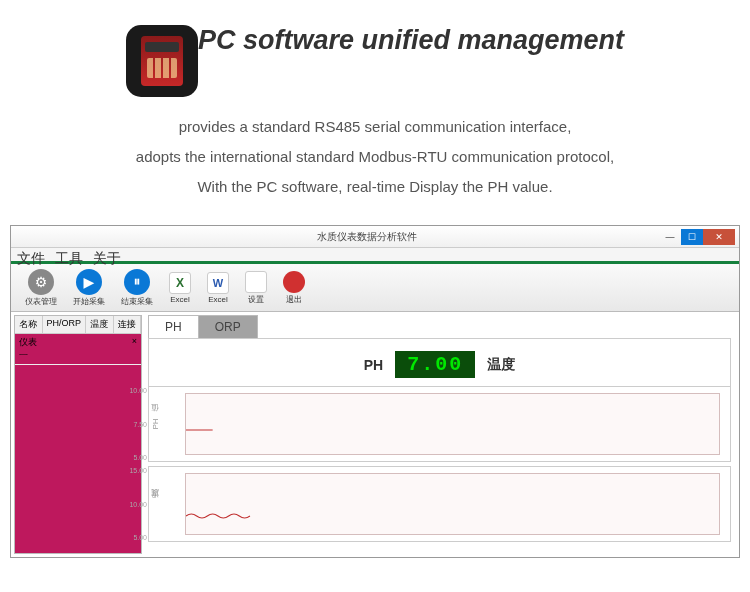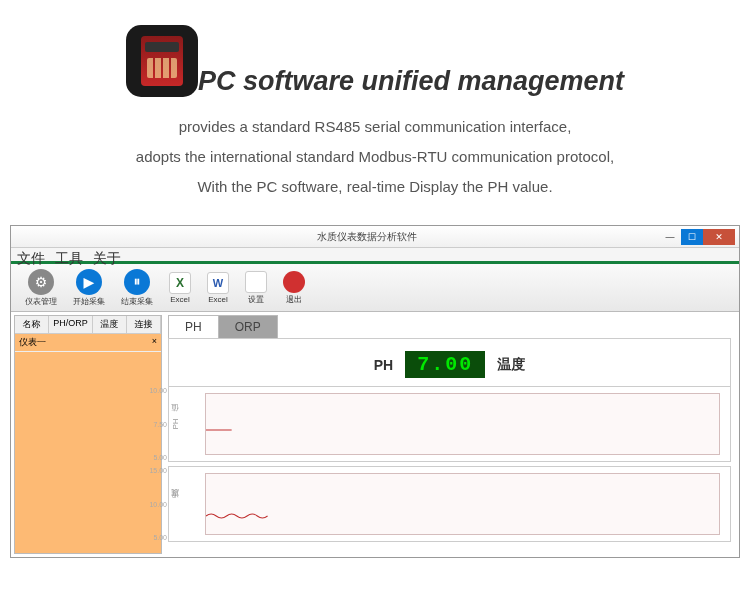--- a/index.html
+++ b/index.html
@@ -1,18 +1,18 @@
 <!DOCTYPE html>
 <html><head>
 <meta charset="utf-8">
 <style>
 * { margin: 0; padding: 0; box-sizing: border-box; }
 body { font-family: Arial, sans-serif; background: #fff; width: 750px; height: 592px; position: relative; }
 
-.header-section { padding: 25px 40px 15px; display: flex; align-items: flex-end; justify-content: center; }
+.header-section { padding: 25px 40px 15px; display: flex; align-items: flex-start; justify-content: center; }
 .app-icon { width: 72px; height: 72px; background: #1a1a1a; border-radius: 15px; display: flex; align-items: center; justify-content: center; position: relative; }
 .app-icon-inner { width: 42px; height: 50px; background: linear-gradient(#8b1a1a, #c62828); border-radius: 4px; position: relative; }
 .app-icon-inner::before { content: ''; position: absolute; top: 6px; left: 4px; right: 4px; height: 10px; background: #333; border-radius: 2px; }
 .app-icon-inner::after { content: ''; position: absolute; bottom: 8px; left: 6px; right: 6px; height: 20px; background: repeating-linear-gradient(90deg, #f5d090 0 6px, transparent 6px 8px); border-radius: 2px; opacity: 0.7; }
 .header-title { font-size: 27px; font-weight: bold; color: #333; font-style: italic; }
 
 .description { text-align: center; font-size: 15px; color: #555; line-height: 2; padding: 0 20px 15px; font-family: Arial, sans-serif; }
 
 .screenshot-container { margin: 8px 10px 0; border: 1px solid #999; background: #fff; position: relative; }
 
@@ -32,21 +32,21 @@
 .tool-btn-label { font-size: 8px; color: #333; }
 .ic-gear { background: #888; }
 .ic-play { background: #0a78d6; }
 .ic-stop { background: #0a78d6; }
 .ic-x { background: #fff; color: #2a7030; border: 1px solid #ccc; border-radius: 3px; font-weight: bold; font-size: 12px; width: 22px; height: 22px; }
 .ic-w { background: #fff; color: #2a5ab0; border: 1px solid #ccc; border-radius: 3px; font-weight: bold; font-size: 11px; width: 22px; height: 22px; }
 .ic-set { background: #fff; border: 1px solid #ccc; border-radius: 3px; font-size: 12px; width: 22px; height: 22px; }
 .ic-red { background: #d03030; width: 22px; height: 22px; border-radius: 50%; }
 
 .main-area { display: flex; height: 245px; background: #fff; }
-.side-panel { width: 148px; border: 1px solid #bbb; margin: 3px; background: #fdba74; font-size: 9px; }
+.side-panel { width: 128px; border: 1px solid #bbb; margin: 3px; background: #be185d; font-size: 9px; }
 .side-head { display: flex; border-bottom: 1px solid #ccc; background: #f0f0f0; }
 .side-head div { padding: 2px 4px; border-right: 1px solid #ccc; flex: 1; text-align: center; }
 .side-row { display: flex; border-bottom: 1px solid #eee; }
 .side-row div { padding: 2px 4px; flex: 1; }
 .side-row div:first-child { max-width: 40px; }
 
 .content-area { flex: 1; padding: 3px 8px 3px 3px; }
 .tab-bar { display: flex; gap: 0; font-size: 12px; color: #444; }
 .tab { padding: 4px 16px; border: 1px solid #bbb; border-bottom: none; background: #fff; cursor: pointer; margin-right: -1px; }
 

